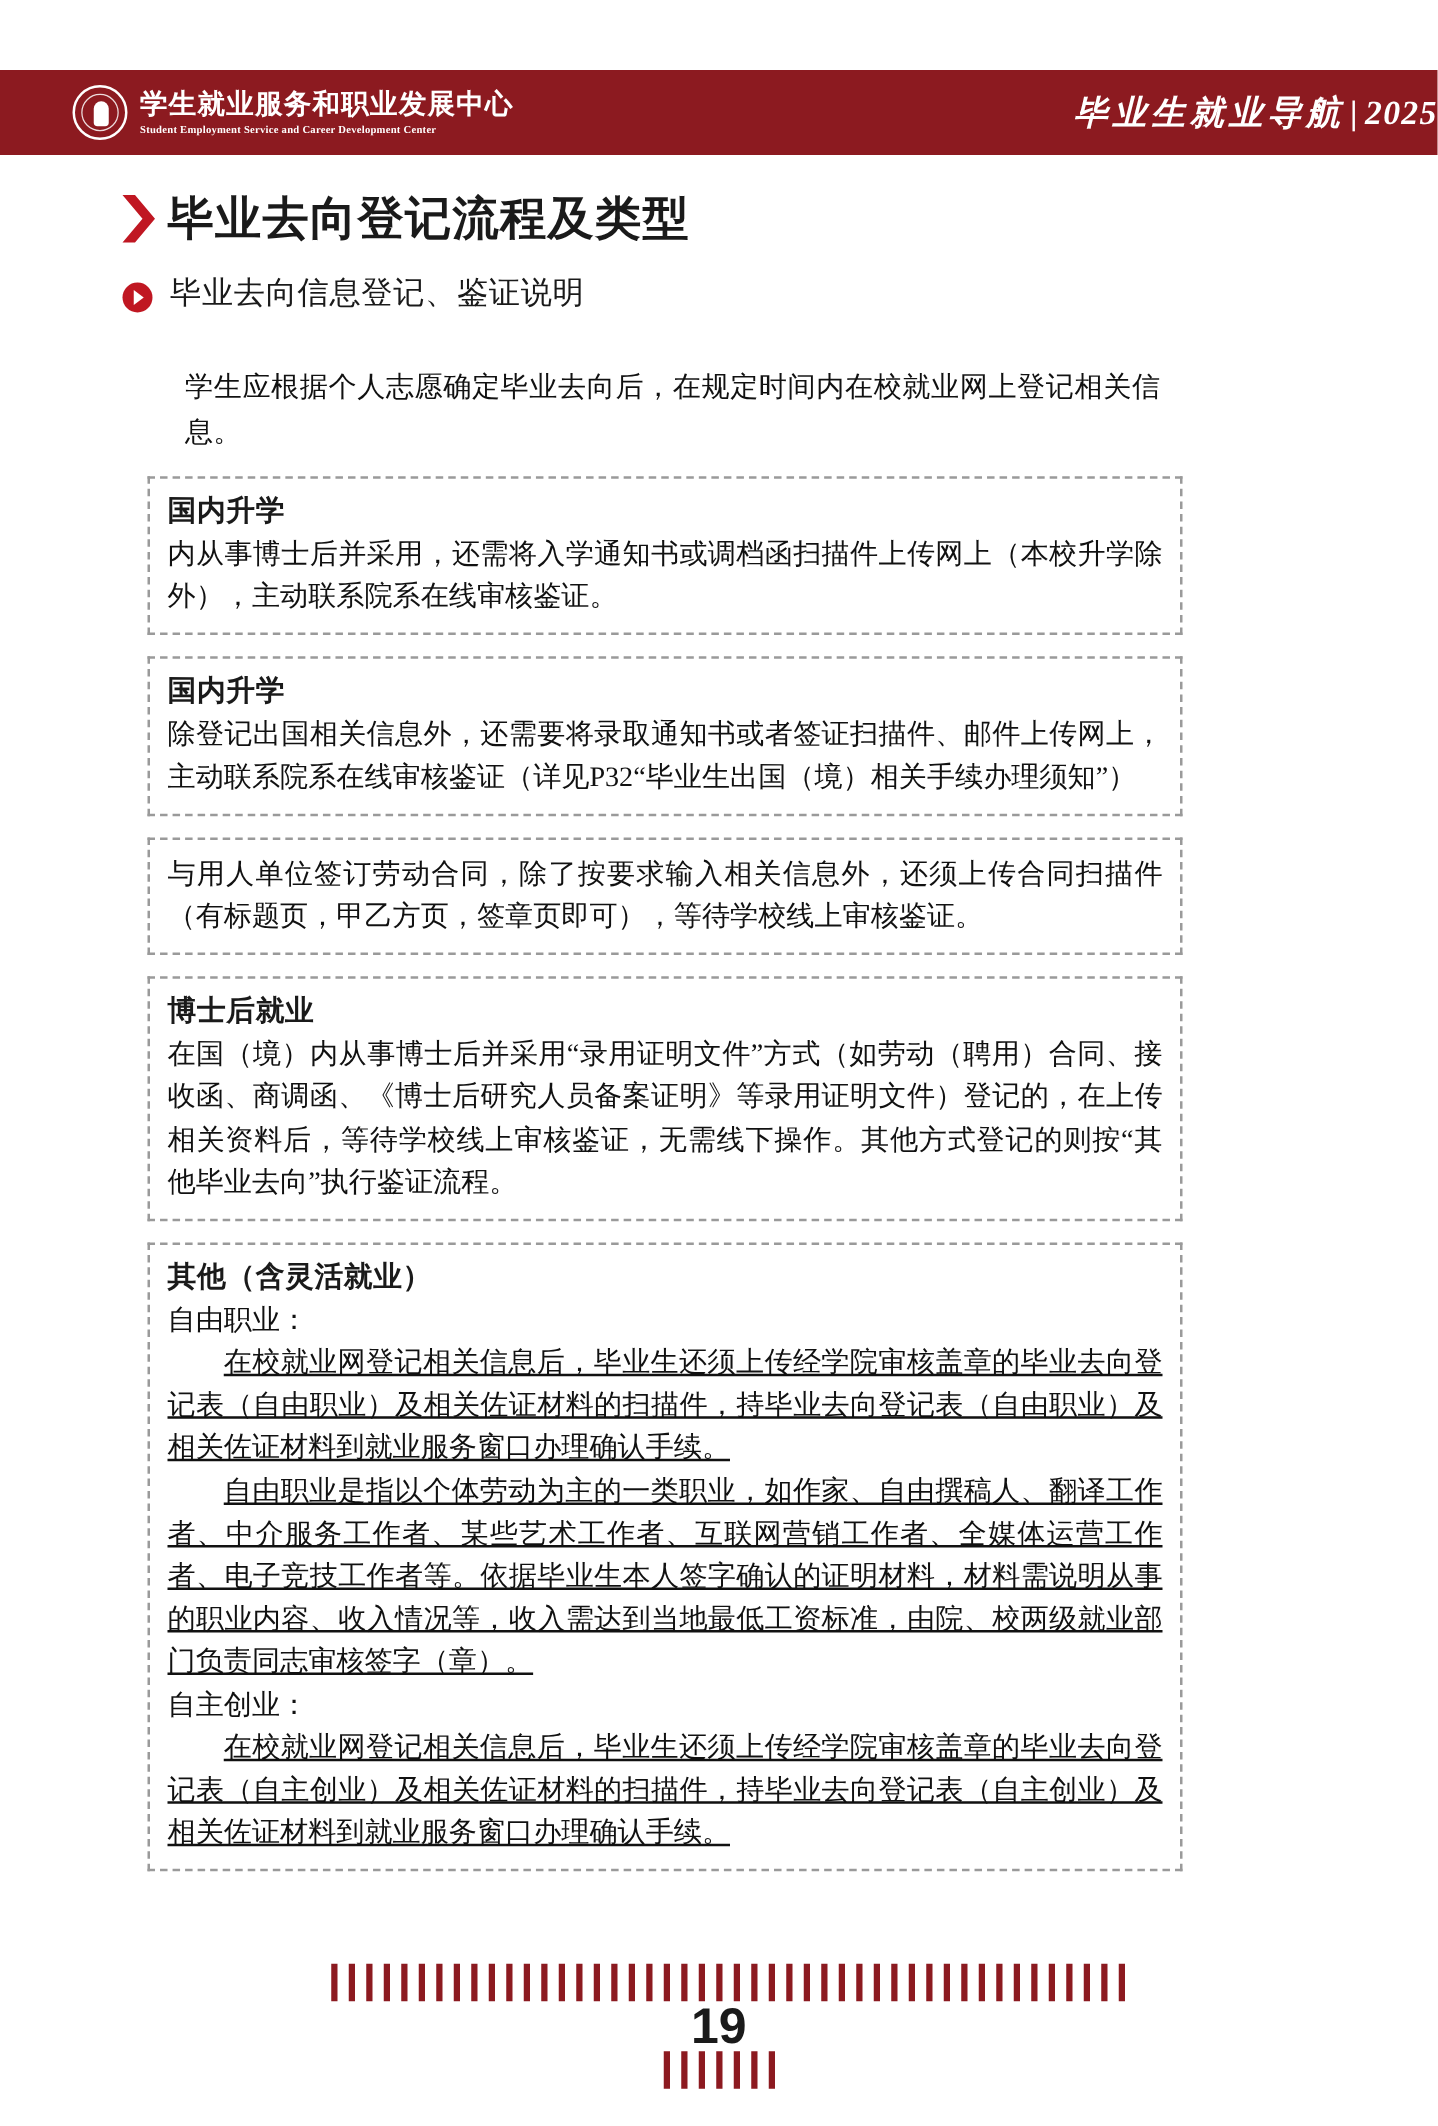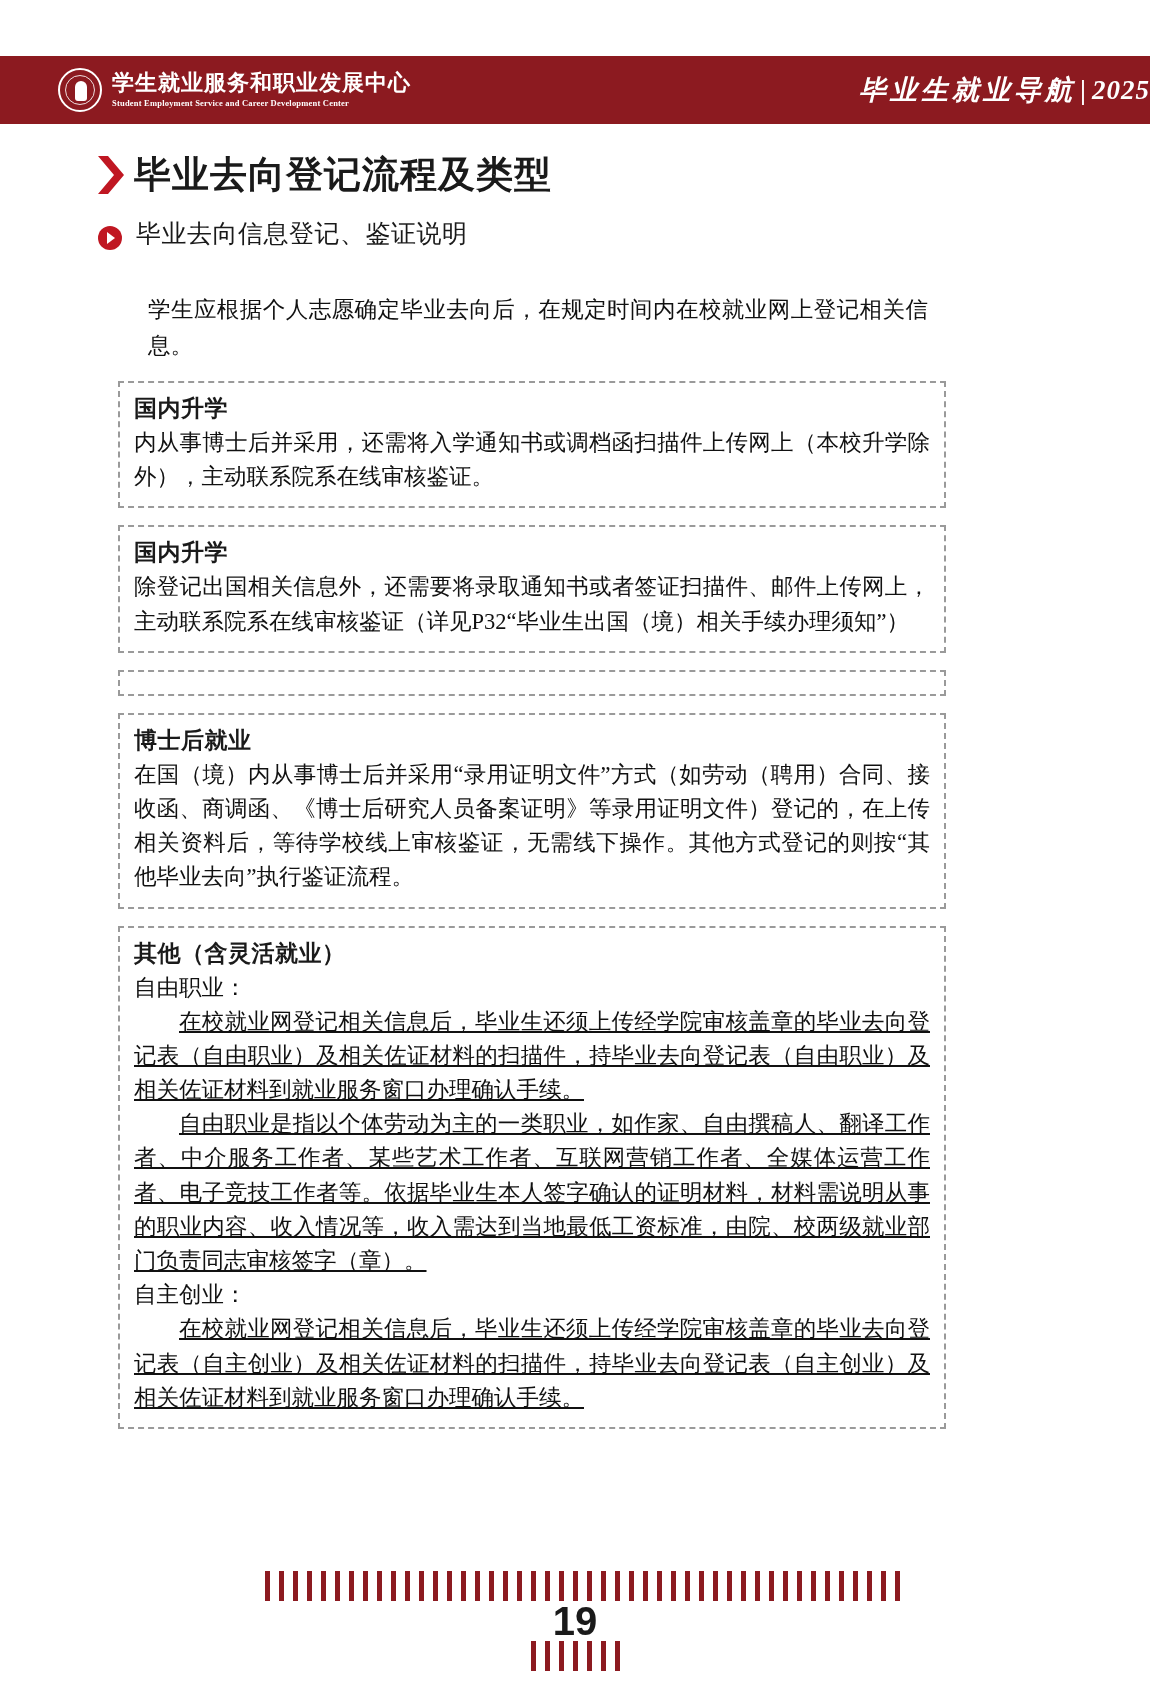--- a/index.html
+++ b/index.html
@@ -262,20 +262,21 @@
     <div class="box-title">国内升学</div>
     <div class="box-body">内从事博士后并采用，还需将入学通知书或调档函扫描件上传网上（本校升学除外），主动联系院系在线审核鉴证。</div>
   </div>
 
   <div class="box">
     <div class="box-title">国内升学</div>
     <div class="box-body">除登记出国相关信息外，还需要将录取通知书或者签证扫描件、邮件上传网上，主动联系院系在线审核鉴证（详见P32“毕业生出国（境）相关手续办理须知”）</div>
   </div>
 
   <div class="box">
+    <div class="box-body">与用人单位签订劳动合同，除了按要求输入相关信息外，还须上传合同扫描件（有标题页，甲乙方页，签章页即可），等待学校线上审核鉴证。</div>
   </div>
 
   <div class="box">
     <div class="box-title">博士后就业</div>
     <div class="box-body">在国（境）内从事博士后并采用“录用证明文件”方式（如劳动（聘用）合同、接收函、商调函、《博士后研究人员备案证明》等录用证明文件）登记的，在上传相关资料后，等待学校线上审核鉴证，无需线下操作。其他方式登记的则按“其他毕业去向”执行鉴证流程。</div>
   </div>
 
   <div class="box">
     <div class="box-title">其他（含灵活就业）</div>
     <div class="sub-label">自由职业：</div>

